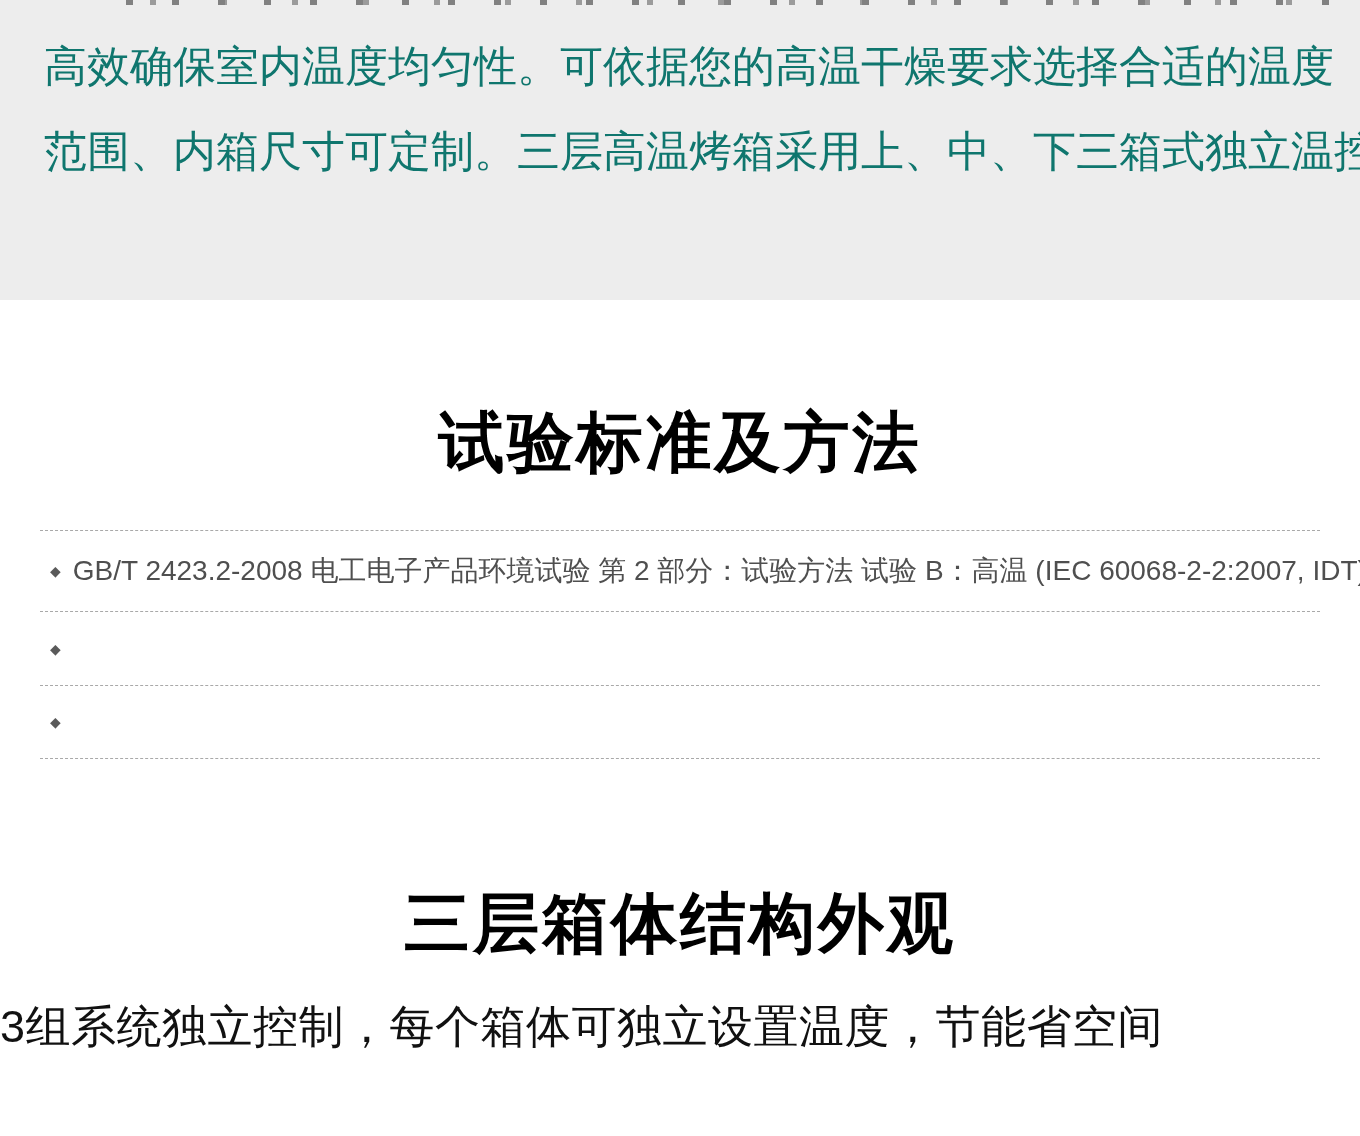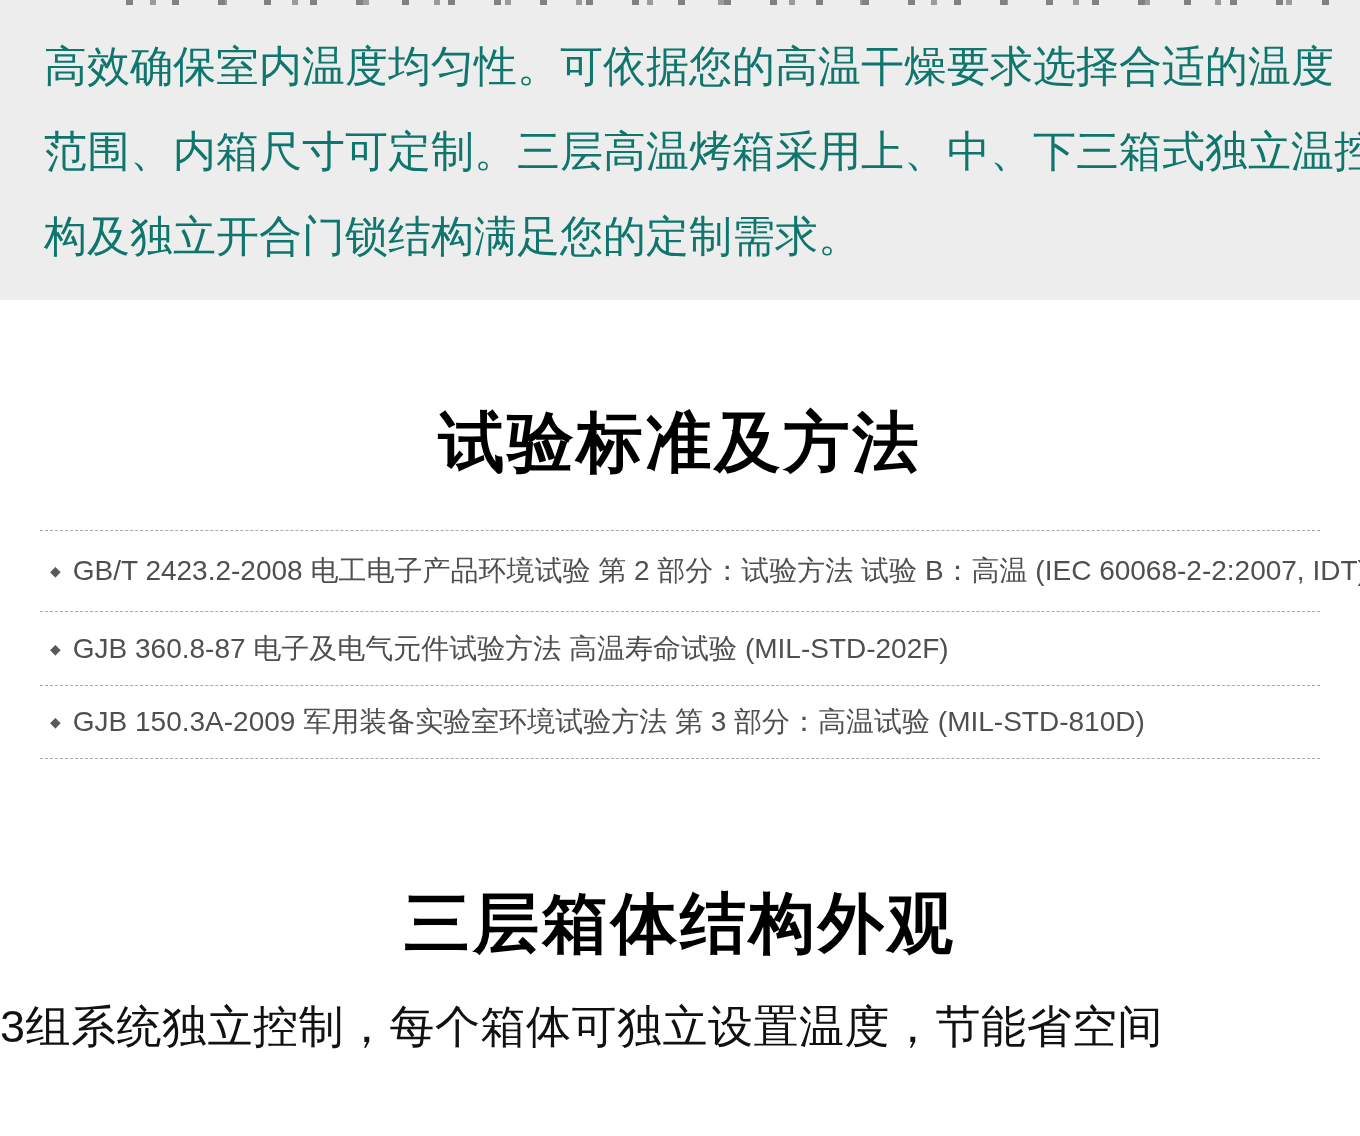--- a/index.html
+++ b/index.html
@@ -88,37 +88,34 @@
 </style>
 </head>
 <body>
 
 <div class="page">
 
   <section class="intro">
     <div class="clipped-fragments"></div>
     <p class="intro-line">高效确保室内温度均匀性。可依据您的高温干燥要求选择合适的温度</p>
     <p class="intro-line">范围、内箱尺寸可定制。三层高温烤箱采用上、中、下三箱式独立温控结</p>
-    <p class="intro-line">构及独立开合门锁结构满足您的定制需求。</p>
   </section>
 
   <section class="standards">
     <h2 class="section-title">试验标准及方法</h2>
     <div class="std-list">
       <div class="std-item">
         <span class="bullet">◆</span>
         <span class="std-text">GB/T 2423.2-2008 电工电子产品环境试验 第 2 部分：试验方法 试验 B：高温 (IEC 60068-2-2:2007, IDT)</span>
       </div>
       <div class="std-item">
         <span class="bullet">◆</span>
-        <span class="std-text">GJB 360.8-87 电子及电气元件试验方法 高温寿命试验 (MIL-STD-202F)</span>
       </div>
       <div class="std-item">
         <span class="bullet">◆</span>
-        <span class="std-text">GJB 150.3A-2009 军用装备实验室环境试验方法 第 3 部分：高温试验 (MIL-STD-810D)</span>
       </div>
     </div>
   </section>
 
   <section class="structure">
     <h2 class="section-title">三层箱体结构外观</h2>
     <p class="subtitle">3组系统独立控制，每个箱体可独立设置温度，节能省空间</p>
   </section>
 
 </div>

